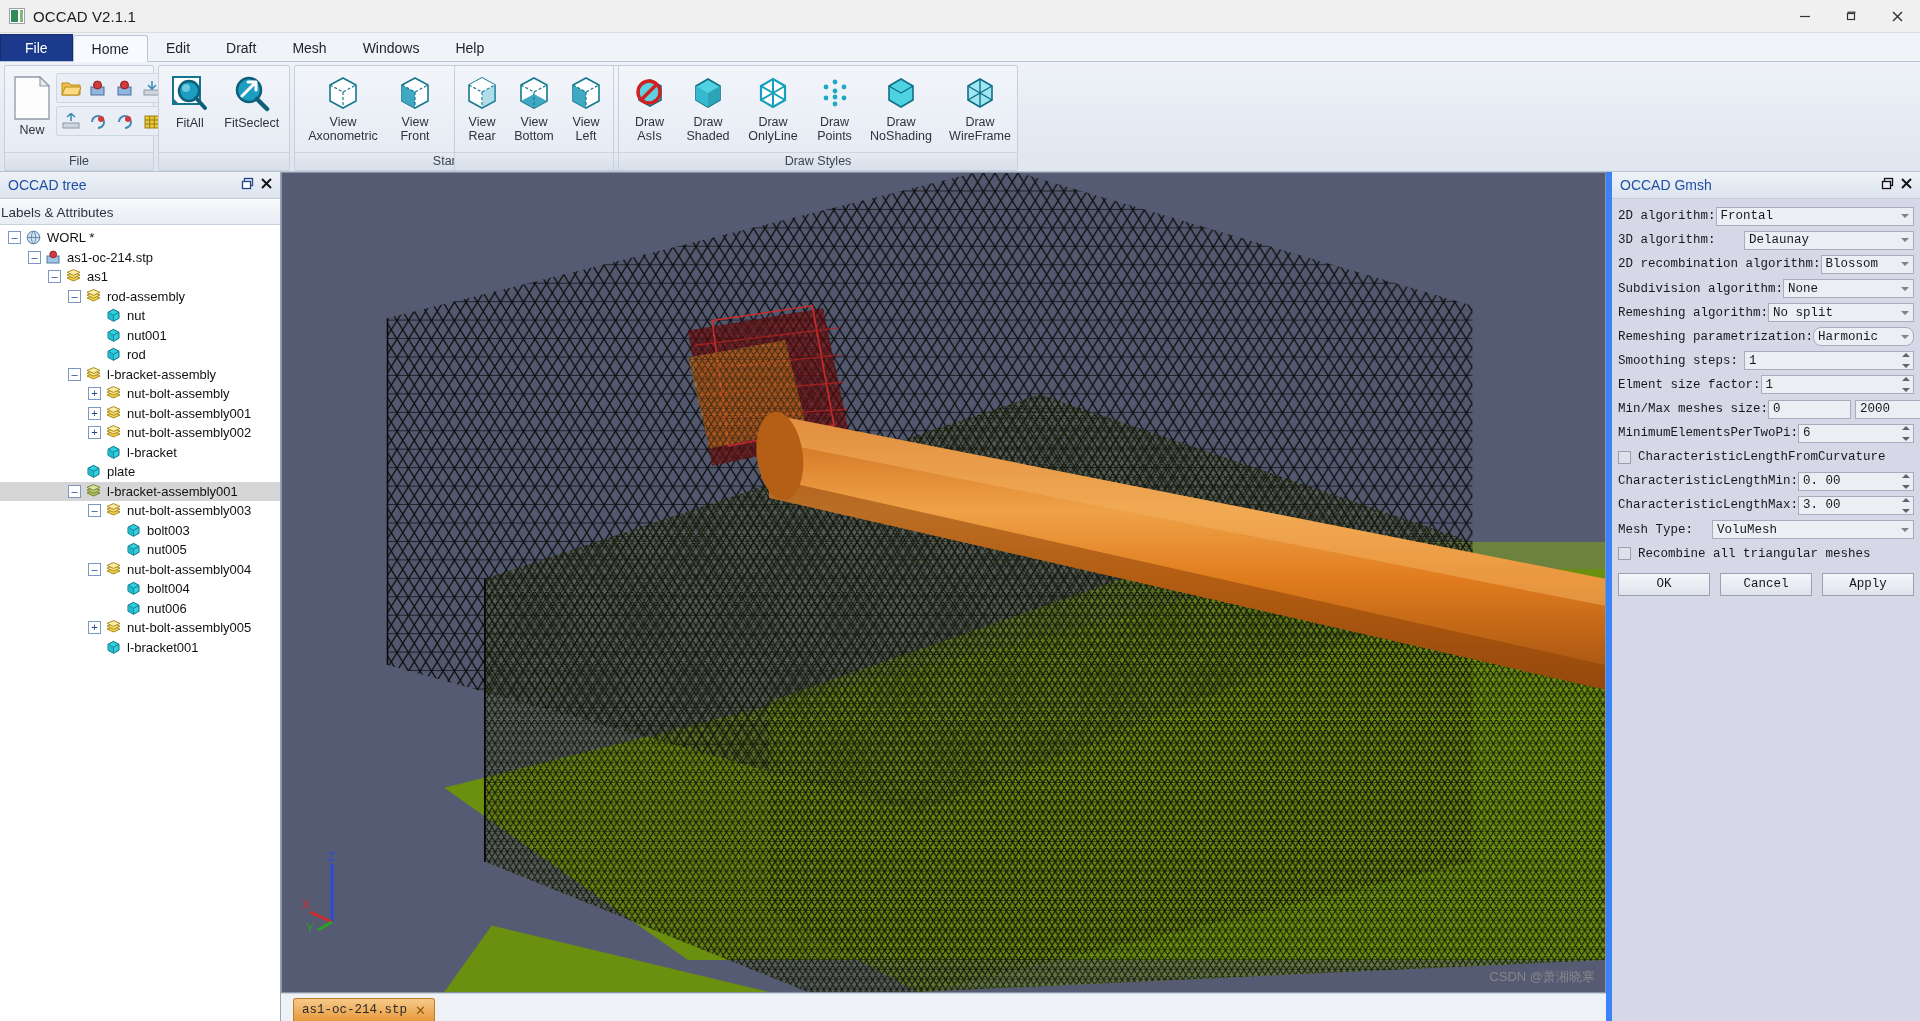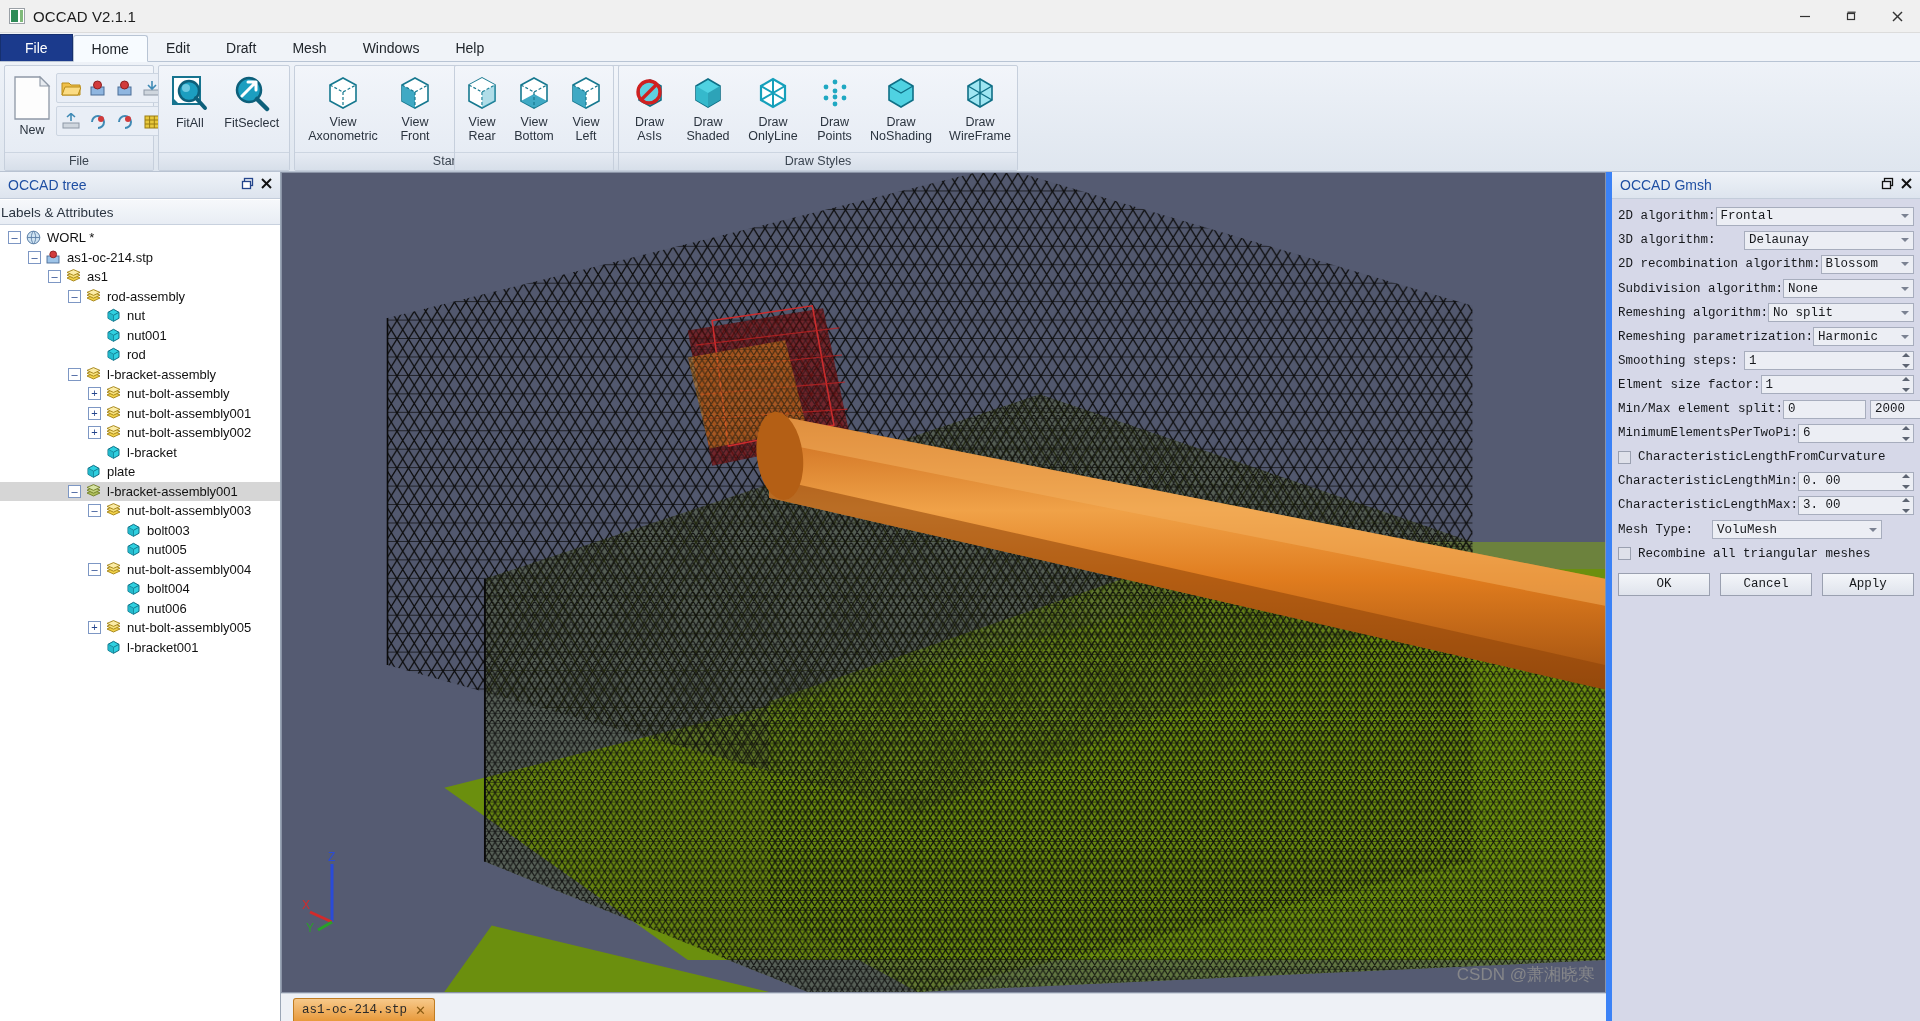--- a/index.html
+++ b/index.html
@@ -119,21 +119,21 @@
   .cbrow{display:flex;align-items:center;height:22.6px;margin-bottom:1.5px;}
   .cbox{width:13px;height:13px;background:#dfe1ea;border:1px solid #9aa0b0;margin-right:7px;
         box-sizing:border-box;flex:0 0 13px;}
   .cblbl{font-size:12.5px;color:#16181c;font-family:"Liberation Mono",monospace;}
   .btnrow{display:flex;gap:10px;margin-top:8px;}
   .dlgbtn{flex:1;height:21px;background:linear-gradient(#f4f6fa,#dfe3ec);
           border:1px solid #9aa0b0;display:flex;align-items:center;justify-content:center;
           font-size:12.5px;color:#16181c;font-family:"Liberation Mono",monospace;}
 
   
-  .wm{position:absolute;right:10px;bottom:6px;font-size:17px;color:#8e8e8e;opacity:.85;
+  .wm{position:absolute;right:10px;bottom:6px;font-size:13px;color:#8e8e8e;opacity:.85;
       pointer-events:none;}
 
   
   .triad{position:absolute;left:20px;bottom:60px;width:70px;height:80px;}
 </style>
 </head>
 <body>
 
 <div class="app">
 
@@ -755,21 +755,21 @@
           </div>
           <div class="frow">
             <span class="flbl">Remeshing algorithm:</span>
             <div class="fctl" style="width: 170px;">
               <span class="v">No split</span>
               <span class="caret"></span>
             </div>
           </div>
           <div class="frow">
             <span class="flbl">Remeshing parametrization:</span>
-            <div class="fctl" style="width: 140px;">
+            <div class="fctl" style="width: 140px; border-radius: 8px;">
               <span class="v">Harmonic</span>
               <span class="caret"></span>
             </div>
           </div>
           <div class="frow">
             <span class="flbl">Smoothing steps:</span>
             <div class="fctl" style="width: 170px;">
               <span class="v">1</span>
               <span class="spin">
                 <i class="up"></i>
@@ -781,21 +781,21 @@
             <span class="flbl">Elment size factor:</span>
             <div class="fctl" style="width: 170px;">
               <span class="v">1</span>
               <span class="spin">
                 <i class="up"></i>
                 <i class="dn"></i>
               </span>
             </div>
           </div>
           <div class="frow">
-            <span class="flbl">Min/Max element split:</span>
+            <span class="flbl">Min/Max meshes size:</span>
             <span style="margin-left: auto; display: flex; gap: 4px;">
               <div class="fctl" style="width: 83px; margin-left: 0px;">
                 <span class="v">0</span>
               </div>
               <div class="fctl" style="width: 83px; margin-left: 0px;">
                 <span class="v">2000</span>
               </div>
             </span>
           </div>
           <div class="frow">
@@ -827,21 +827,21 @@
             <div class="fctl" style="width: 140px;">
               <span class="v">3. 00</span>
               <span class="spin">
                 <i class="up"></i>
                 <i class="dn"></i>
               </span>
             </div>
           </div>
           <div class="frow">
             <span class="flbl">Mesh Type:</span>
-            <div class="fctl" style="width: 170px; margin-left: 19px;">
+            <div class="fctl" style="width: 202px; margin-left: 19px;">
               <span class="v">VoluMesh</span>
               <span class="caret"></span>
             </div>
           </div>
           <div class="cbrow">
             <span class="cbox"></span>
             <span class="cblbl">Recombine all triangular meshes</span>
           </div>
           <div class="btnrow">
             <div class="dlgbtn">OK</div>

